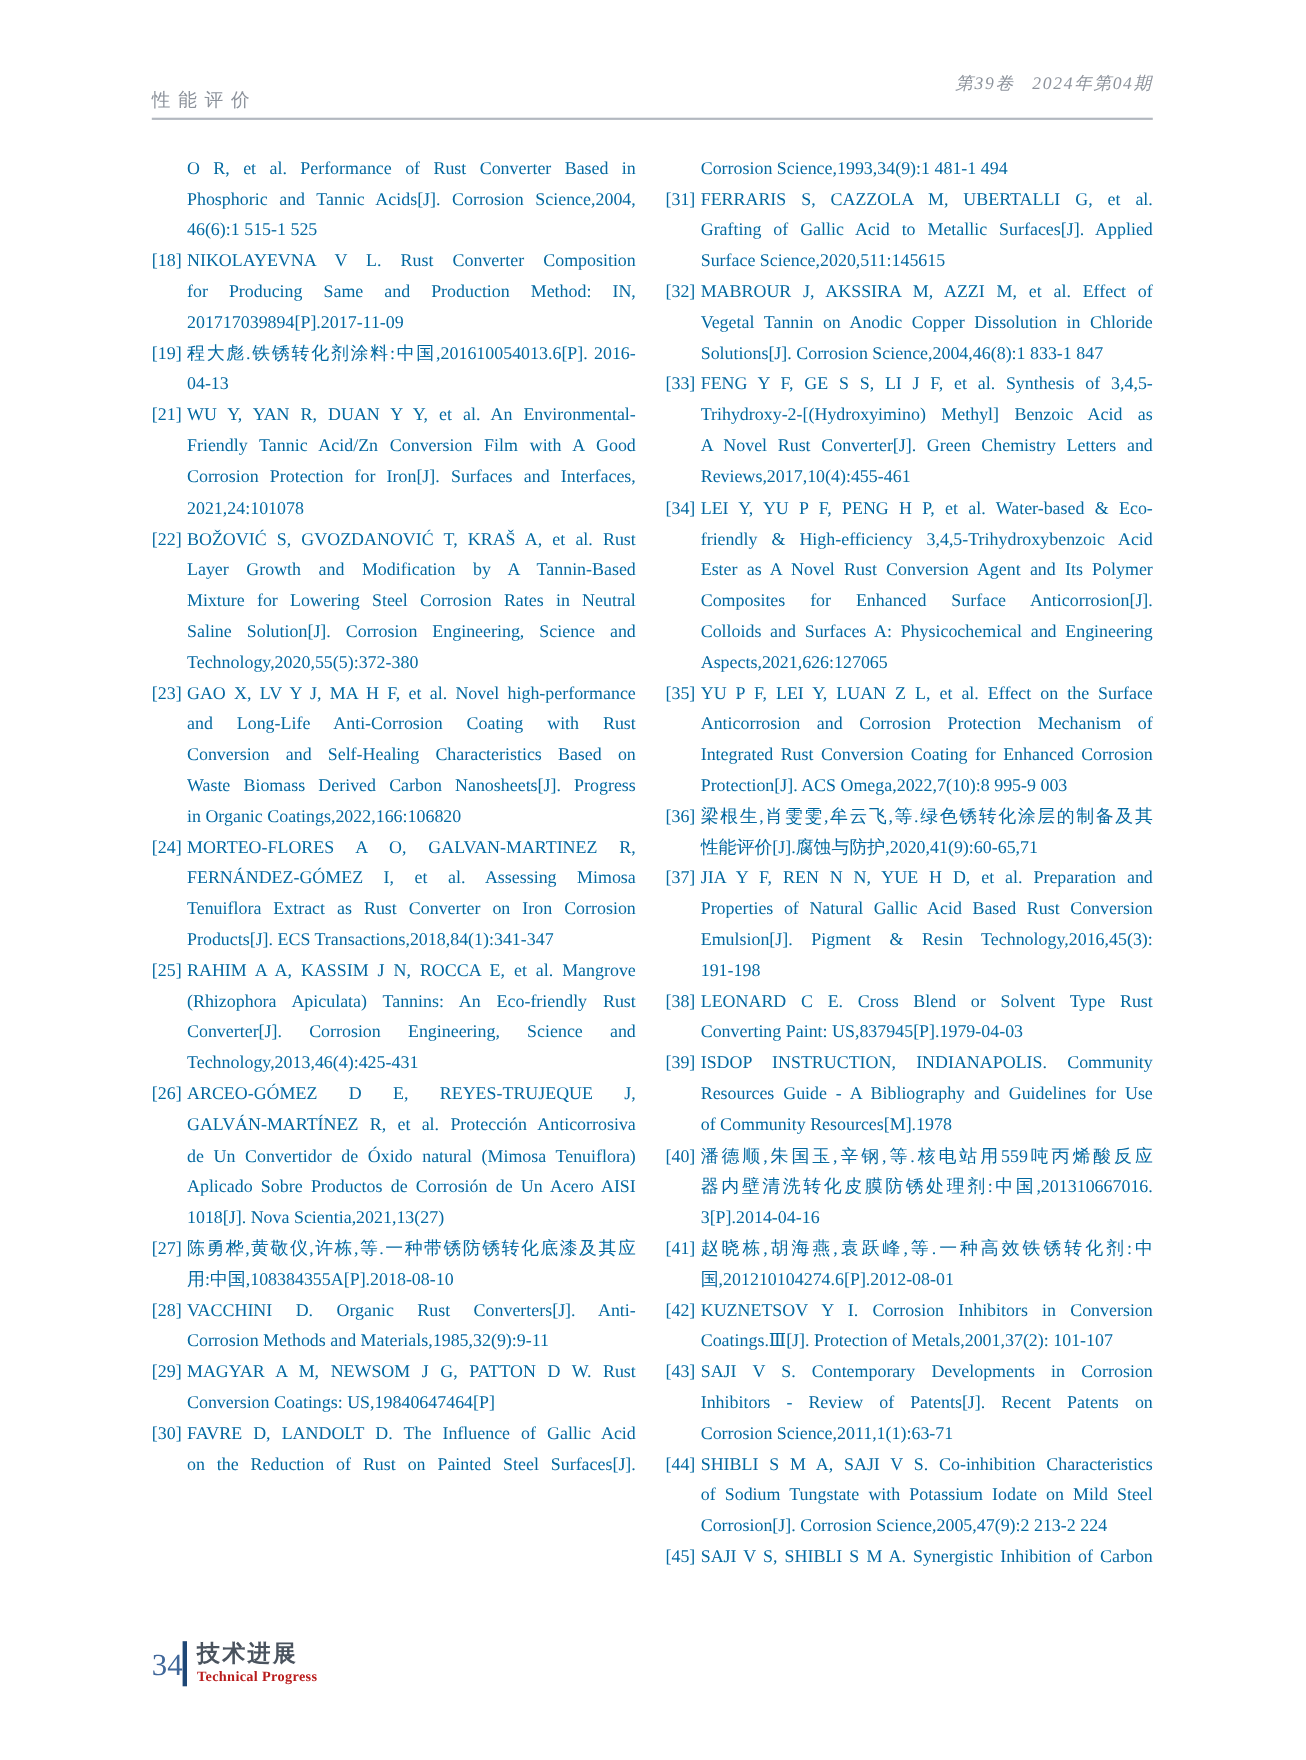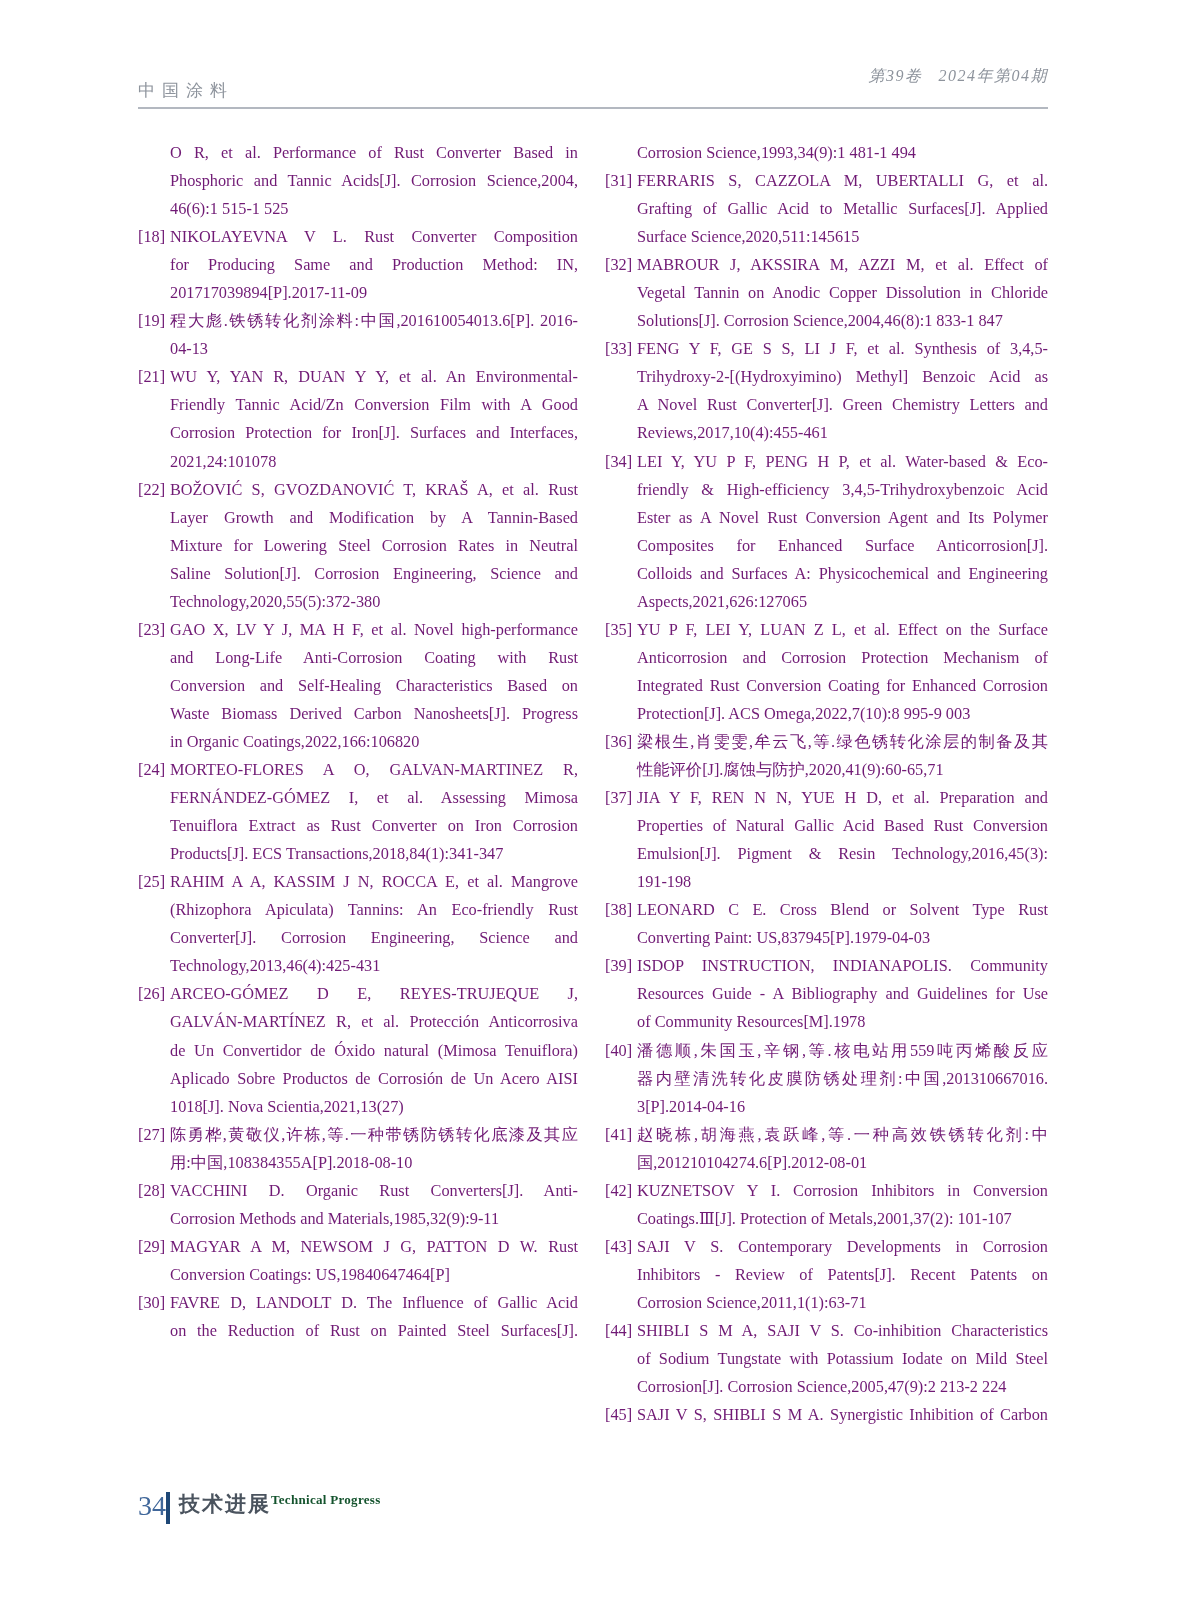--- a/index.html
+++ b/index.html
@@ -19,57 +19,57 @@
   }
   .journal-title{font-size:17px;letter-spacing:7px;padding-bottom:5px;}
   .issue-info{font-size:16px;letter-spacing:1.5px;padding-bottom:20px;font-style:italic;}
   .issue-info .vol{margin-right:16px;}
 
   
   .columns{
     position:absolute;left:138px;top:139px;width:910px;
     display:flex;justify-content:space-between;
   }
-  .col{font-size:16.3px;line-height:28.05px;color:#701a75;}
+  .col{font-size:16.3px;line-height:28.05px;color:#0369a1;}
   .col-left{width:440px;}
   .col-right{width:443px;}
   .ref{position:relative;padding-left:32px;}
   .ref .label{position:absolute;left:0;top:0;white-space:nowrap;}
   .line{
     text-align:justify;text-align-last:justify;
     white-space:nowrap;
   }
   .line.last{text-align:center;text-align-last:left;}
 
   
   .footer{
     position:absolute;left:138px;top:1492px;
     display:flex;align-items:stretch;
   }
   .pagenum{
     font-size:28px;color:#40679a;align-self:flex-end;
     line-height:1;padding-bottom:4px;
   }
   .footer-bar{width:4px;background:#1e4776;margin-right:9px;}
-  .footer-labels{display:flex;flex-direction:row;justify-content:flex-start;}
+  .footer-labels{display:flex;flex-direction:column;justify-content:flex-start;}
   .sec-cn{
     font-family:"Liberation Sans","DejaVu Sans",sans-serif;
     font-size:21px;font-weight:bold;color:#4a535e;letter-spacing:2px;line-height:1.15;
   }
   .sec-en{
-    font-size:13px;font-weight:600;color:#14532d;line-height:1.3;letter-spacing:0.3px;
+    font-size:13px;font-weight:600;color:#b91c1c;line-height:1.3;letter-spacing:0.3px;
   }
 </style>
 </head>
 <body>
 
 <div class="page">
 
   <div class="header">
-    <span class="journal-title">中国涂料</span>
+    <span class="journal-title">性能评价</span>
     <span class="issue-info">
       <span class="vol">第39卷</span><span>2024年第04期</span>
     </span>
   </div>
 
   <div class="columns">
     <div class="col col-left" id="col-left">
         <div class="ref">
           <div class="line">O R, et al. Performance of Rust Converter Based in</div>
           <div class="line">Phosphoric and Tannic Acids[J]. Corrosion Science,2004,</div>

